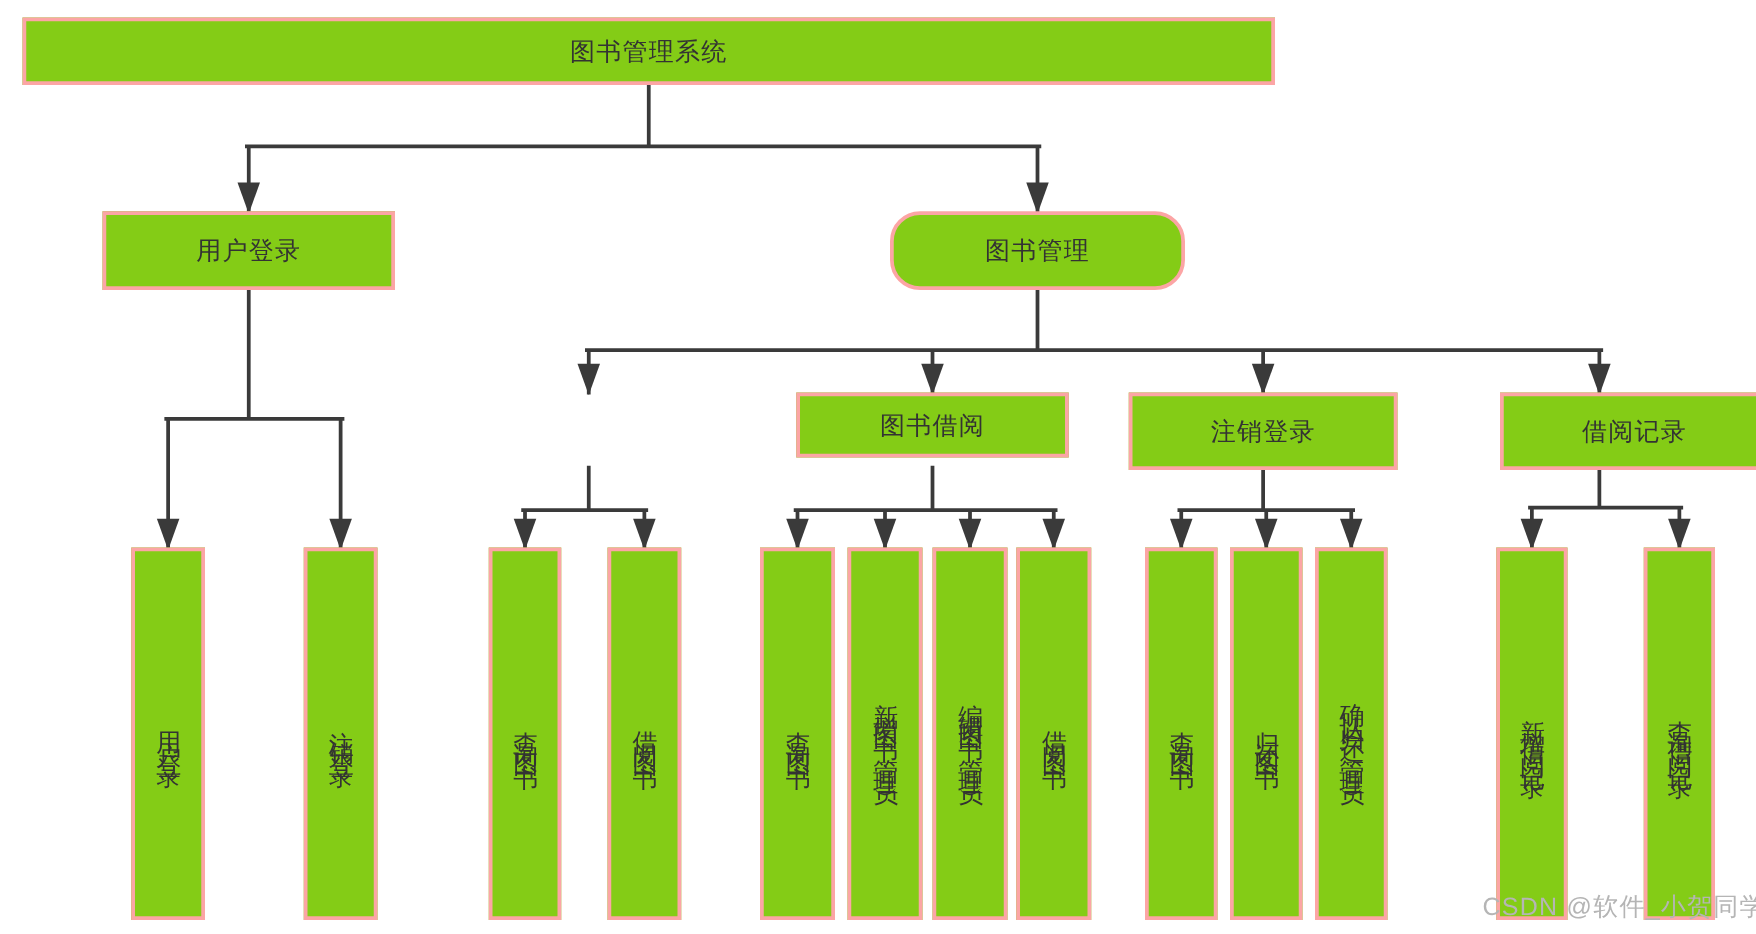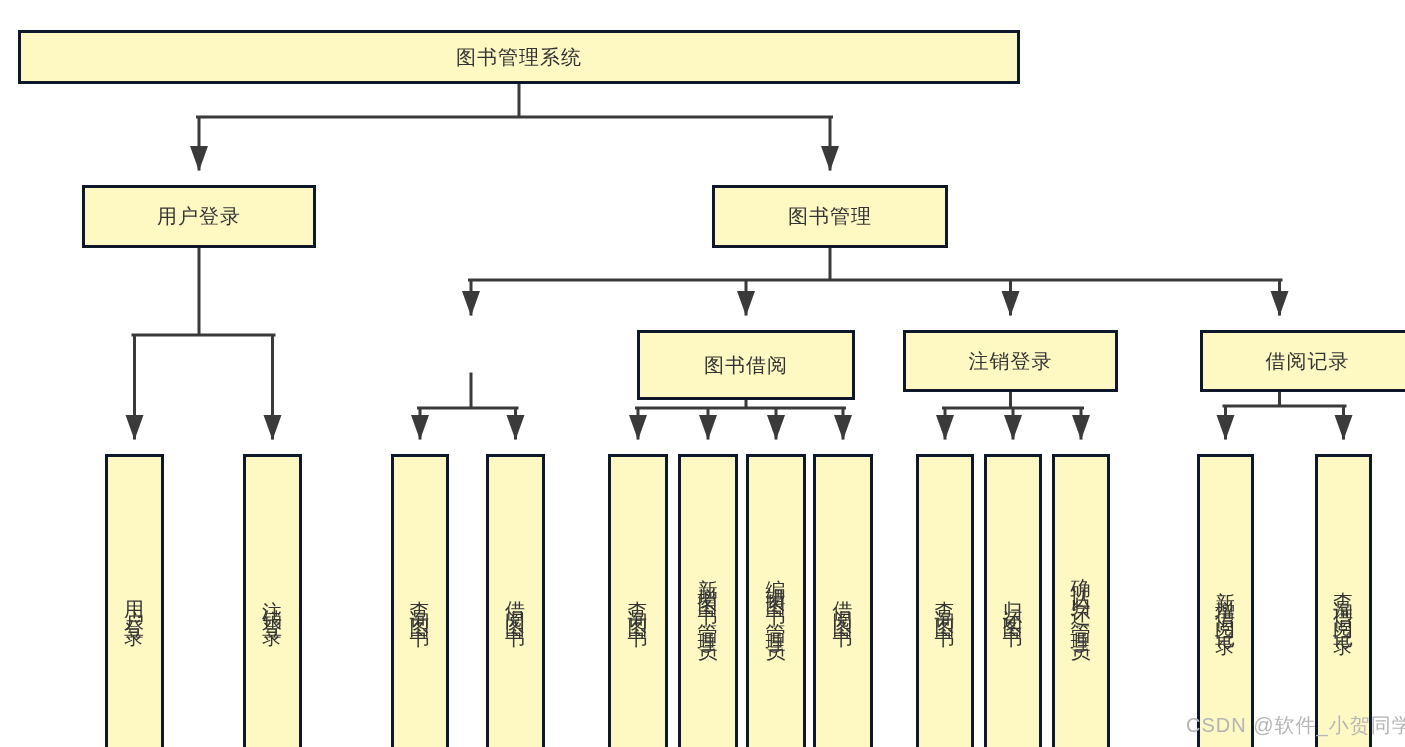--- a/index.html
+++ b/index.html
@@ -17,29 +17,28 @@
   }
   #edges {
     position: absolute;
     left: 0;
     top: 0;
     z-index: 1;
   }
   .node {
     position: absolute;
     box-sizing: border-box;
-    border: 3px solid #0f172a;
-    background: #fef9c3;
+    border: 3px solid #fca5a5;
+    background: #84cc16;
     display: flex;
     align-items: center;
     justify-content: center;
     color: #333333;
     font-size: 20px;
     z-index: 2;
-    margin-top: 16px;
   }
   .node .label {
     white-space: nowrap;
     letter-spacing: 1px;
   }
   .node.vertical .label {
     writing-mode: vertical-rl;
     white-space: normal;
     letter-spacing: 9px;
     line-height: 1;
@@ -82,24 +81,24 @@
       <polygon points="1334.5,415 1352.5,415 1343.5,440" fill="#3a3a3a"></polygon>
     </svg>
 
   <div id="watermark">CSDN @软件_小贺同学</div>
 <div class="node" style="left: 18px; top: 14px; width: 1002px; height: 54px;">
       <span class="label">图书管理系统</span>
     </div>
     <div class="node" style="left: 82px; top: 169px; width: 234px; height: 63px;">
       <span class="label">用户登录</span>
     </div>
-    <div class="node" style="left: 712px; top: 169px; width: 236px; height: 63px;">
+    <div class="node" style="left: 712px; top: 169px; width: 236px; height: 63px; border-radius: 24px;">
       <span class="label">图书管理</span>
     </div>
-    <div class="node" style="left: 637px; top: 314px; width: 218px; height: 70px; align-items: center;">
+    <div class="node" style="left: 637px; top: 314px; width: 218px; height: 52px; align-items: center;">
       <span class="label">图书借阅</span>
     </div>
     <div class="node" style="left: 903px; top: 314px; width: 215px; height: 62px;">
       <span class="label">注销登录</span>
     </div>
     <div class="node" style="left: 1200px; top: 314px; width: 215px; height: 62px;">
       <span class="label">借阅记录</span>
     </div>
     <div class="node vertical" style="left: 105px; top: 438px; width: 59px; height: 298px;">
       <span class="label">用户登录</span>

